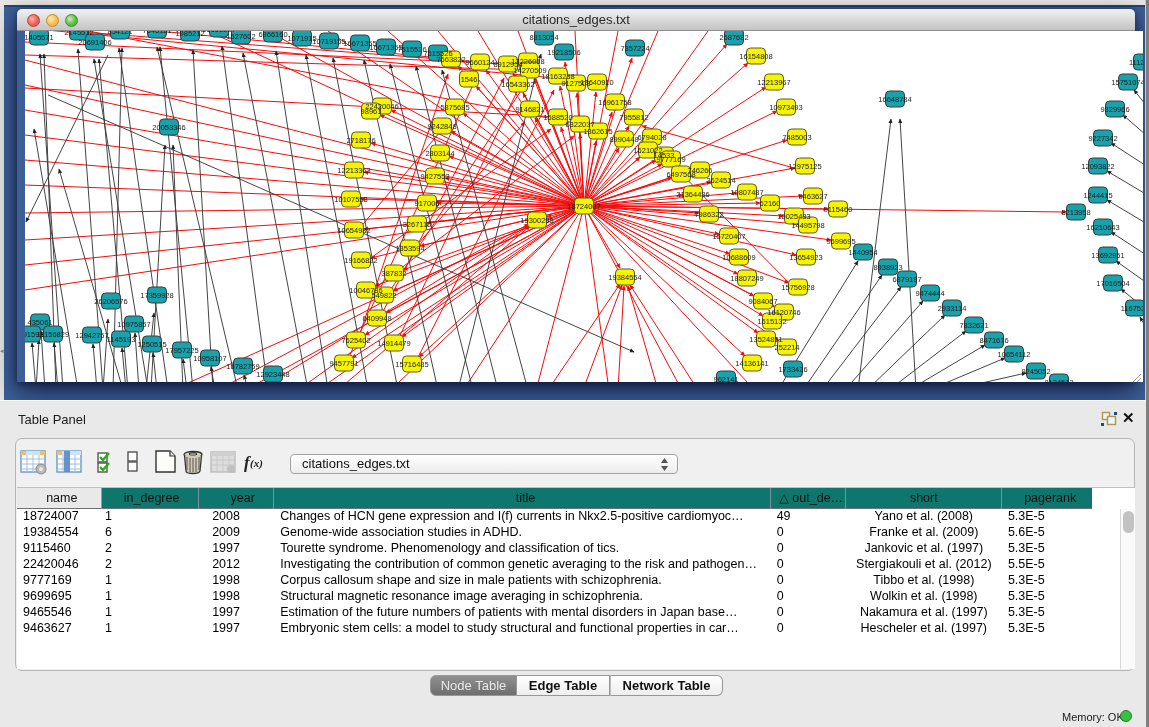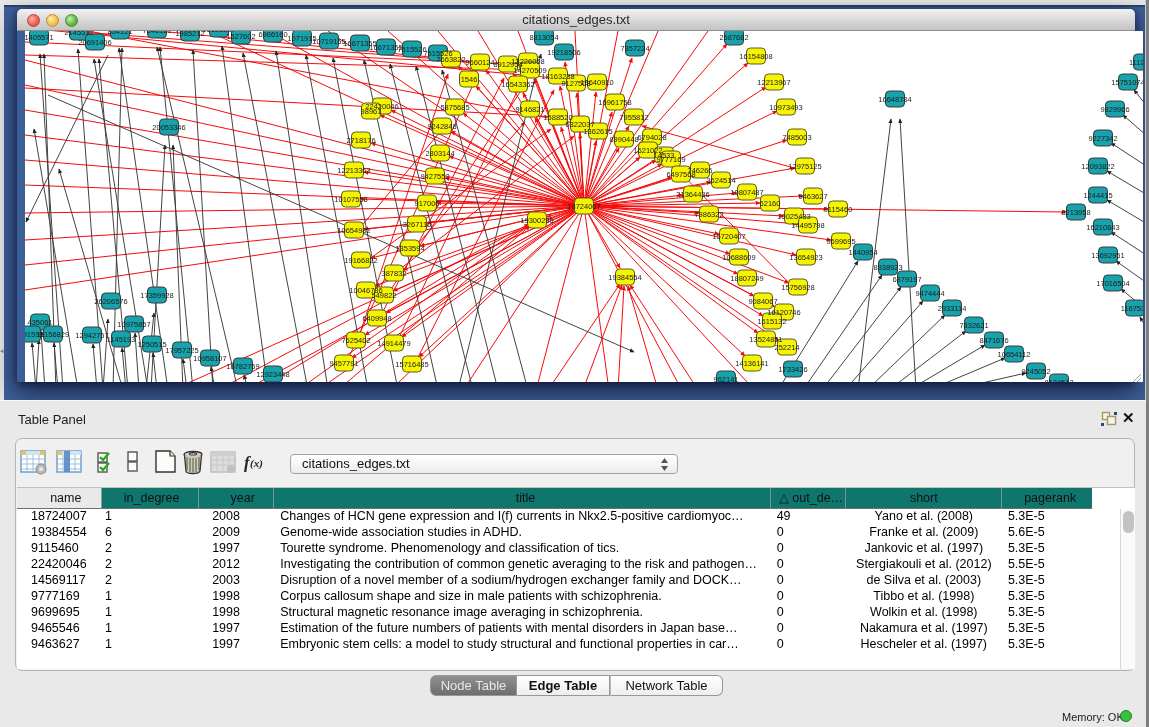--- a/index.html
+++ b/index.html
@@ -18,35 +18,35 @@
 #ptitle{position:absolute;left:18px;top:11px;font-size:13px;color:#1c1c1c}
 #pclose{position:absolute;left:1122px;top:8px;font-size:15px;font-weight:bold;color:#111}
 #container{position:absolute;left:15px;top:37px;width:1120px;height:233px;background:#f0f0f0;border:1px solid #b5b5b5;border-radius:7px}
 #dropdown{position:absolute;left:274px;top:15px;width:388px;height:20px;background:linear-gradient(180deg,#fff,#ececec);border:1px solid #a3a3a3;border-radius:4px;font-size:13px;color:#111;line-height:18px;padding-left:11px}
 #tblwrap{position:absolute;left:1px;top:48px;width:1118px;height:182px;background:#fff;border-top:1px solid #c0c0c0;overflow:hidden}
 table{border-collapse:collapse;table-layout:fixed;width:1075px;font-size:12.5px}
 th{height:20px;background:#0f766e;border-left:1px solid #77939f;font-weight:normal;color:#111;font-size:12.5px}
 th.c0{background:#e9e9e9;border-left:none;border-right:1px solid #9a9a9a}
 thead tr{border-bottom:1px solid #707070}
 td{height:16px;color:#000;white-space:nowrap;overflow:hidden;padding:0}
-.c0{width:84px;padding-left:14px}
+.c0{width:84px;padding-left:6px}
 .c1{width:97px;padding-left:4px}
 .c2{width:75px;padding-left:14px}
 .c3{width:497px;padding-left:7px}
 .c4{width:75px;padding-left:6px}
 .c5{width:156px;text-align:center}
 .c6{width:90px;padding-left:6px}
 td.c5{text-align:center}
 #vscroll{position:absolute;left:1103px;top:21px;width:15px;height:161px;background:#fafafa;border-left:1px solid #d8d8d8}
 #vthumb{position:absolute;left:2px;top:2px;width:11px;height:22px;background:#c2c2c2;border-radius:6px}
 #tabs{position:absolute;left:430px;top:274px;height:21px;display:flex;font-size:13px}
 .tab{height:21px;line-height:20px;text-align:center;border:1px solid #979797}
 #tab1{width:87px;background:linear-gradient(180deg,#909090,#6e6e6e);color:#e8e8e8;border-radius:6px 0 0 6px}
 #tab2{width:93px;background:linear-gradient(180deg,#fff,#eee);color:#111;font-weight:bold;border-left:none}
-#tab3{width:113px;background:linear-gradient(180deg,#fff,#eee);color:#111;font-weight:normal;border-left:1px solid #bbb;border-radius:0 6px 6px 0}
+#tab3{width:113px;background:linear-gradient(180deg,#fff,#eee);color:#111;font-weight:bold;border-left:1px solid #bbb;border-radius:0 6px 6px 0}
 #mem{position:absolute;left:1062px;top:310px;font-size:11px;color:#1a1a1a}
 #memdot{position:absolute;left:1120px;top:309px;width:12px;height:12px;border-radius:50%;background:#35c33f;border:1px solid #2c7a2e}
 #topstrip{position:absolute;left:0;top:0;width:1145px;height:5px;background:#e6e6e6}
 #leftstrip{position:absolute;left:0;top:0;width:4px;height:400px;background:#e6e6e6}
 #lmark{position:absolute;left:0;top:347px;font-size:7px;color:#888}
 </style></head>
 <body>
 <div id="stage">
 <div id="bluebg"></div>
 <div id="topstrip"></div>
@@ -659,29 +659,20 @@
 <tr>
                 <td class="c0">22420046</td>
                 <td class="c1">2</td>
                 <td class="c2">2012</td>
                 <td class="c3">Investigating the contribution of common genetic averaging to the risk and pathogen…</td>
                 <td class="c4">0</td>
                 <td class="c5">Stergiakouli et al. (2012)</td>
                 <td class="c6">5.5E-5</td>
               </tr>
 <tr>
-                <td class="c0">14569117</td>
-                <td class="c1">2</td>
-                <td class="c2">2003</td>
-                <td class="c3">Disruption of a novel member of a sodium/hydrogen exchanger family and DOCK…</td>
-                <td class="c4">0</td>
-                <td class="c5">de Silva et al. (2003)</td>
-                <td class="c6">5.3E-5</td>
-              </tr>
-<tr>
                 <td class="c0">9777169</td>
                 <td class="c1">1</td>
                 <td class="c2">1998</td>
                 <td class="c3">Corpus callosum shape and size in male patients with schizophrenia.</td>
                 <td class="c4">0</td>
                 <td class="c5">Tibbo et al. (1998)</td>
                 <td class="c6">5.3E-5</td>
               </tr>
 <tr>
                 <td class="c0">9699695</td>

